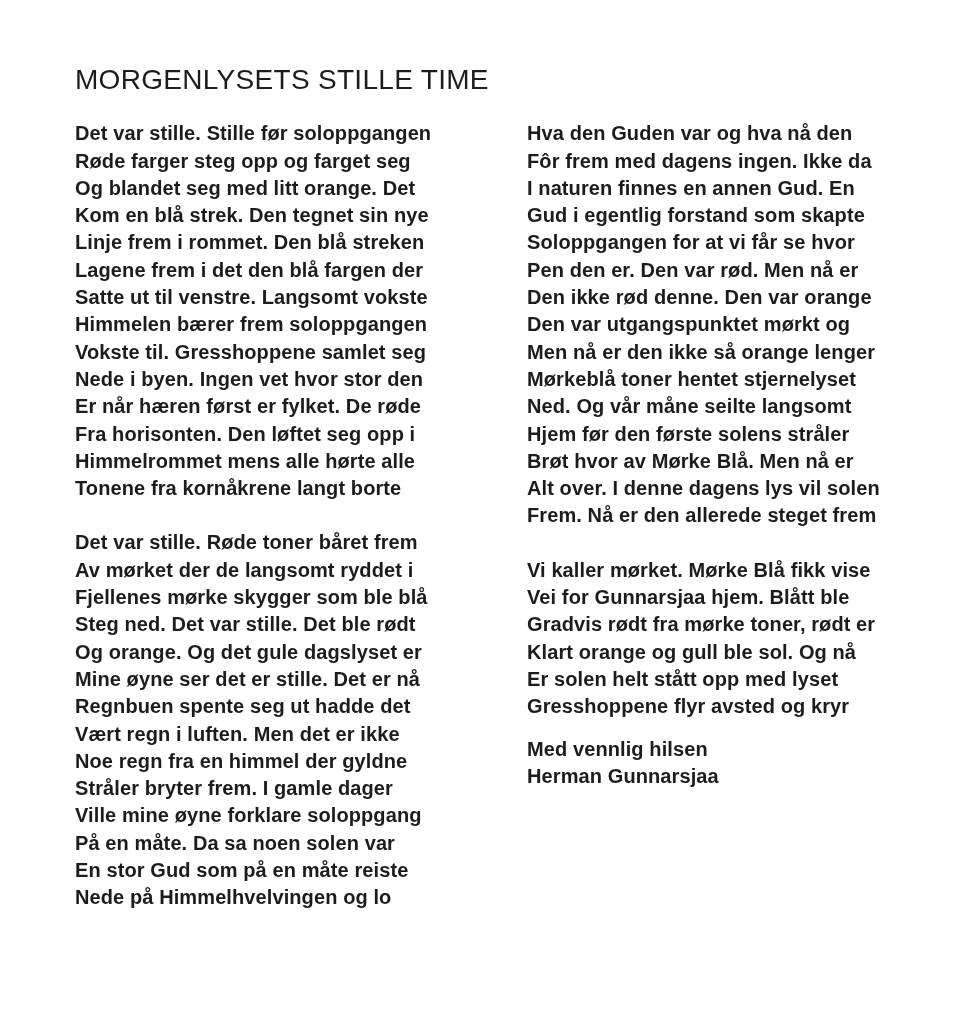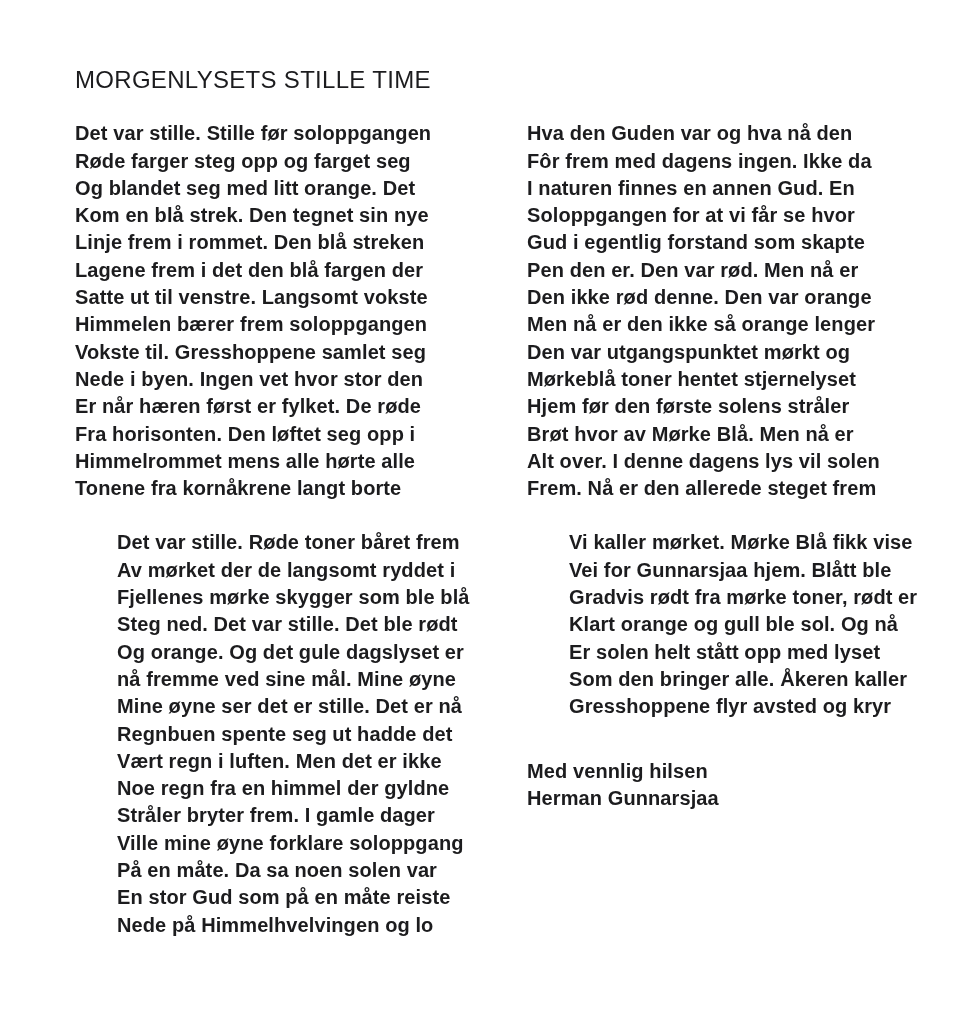--- a/index.html
+++ b/index.html
@@ -14,42 +14,42 @@
     background: #ffffff;
     box-sizing: border-box;
     padding: 66px 0 0 75px;
     font-family: "Liberation Sans", "DejaVu Sans", sans-serif;
     font-size: 20px;
     line-height: 27.3px;
     color: #1c1c1e;
     overflow: hidden;
   }
   .poem-title {
-    font-size: 24px;
+    font-size: 28px;
     line-height: 27.3px;
     letter-spacing: 0.3px;
     margin: 0 0 27px 0;
     font-weight: 400;
   }
   .columns {
     display: flex;
     flex-direction: row;
     font-weight: bold;
   }
   .col-left {
     width: 452px;
     flex: 0 0 452px;
   }
   .col-right {
     width: 424px;
     flex: 0 0 424px;
   }
   .stanza { margin: 0; }
-  .stanza + .stanza { margin-top: 27px; margin-left: 42px; }
-  .signature { margin-top: 37px; }
+  .stanza + .stanza { margin-top: 27px; }
+  .signature { margin-top: 15px; }
   .line {
     white-space: nowrap;
     letter-spacing: 0.1px;
   }
 </style>
 </head>
 <body>
 
 <div class="page">
 
@@ -73,57 +73,56 @@
           <div class="line">Fra horisonten. Den løftet seg opp i</div>
           <div class="line">Himmelrommet mens alle hørte alle</div>
           <div class="line">Tonene fra kornåkrene langt borte</div>
         </div>
       <div class="stanza">
           <div class="line">Det var stille. Røde toner båret frem</div>
           <div class="line">Av mørket der de langsomt ryddet i</div>
           <div class="line">Fjellenes mørke skygger som ble blå</div>
           <div class="line">Steg ned. Det var stille. Det ble rødt</div>
           <div class="line">Og orange. Og det gule dagslyset er</div>
-          <div class="line">nå fremme ved sine mål. Mine øyne</div>
           <div class="line">Mine øyne ser det er stille. Det er nå</div>
           <div class="line">Regnbuen spente seg ut hadde det</div>
           <div class="line">Vært regn i luften. Men det er ikke</div>
           <div class="line">Noe regn fra en himmel der gyldne</div>
           <div class="line">Stråler bryter frem. I gamle dager</div>
           <div class="line">Ville mine øyne forklare soloppgang</div>
           <div class="line">På en måte. Da sa noen solen var</div>
           <div class="line">En stor Gud som på en måte reiste</div>
           <div class="line">Nede på Himmelhvelvingen og lo</div>
         </div>
     </div>
 
     <div class="col-right">
       <div class="stanza">
           <div class="line">Hva den Guden var og hva nå den</div>
           <div class="line">Fôr frem med dagens ingen. Ikke da</div>
           <div class="line">I naturen finnes en annen Gud. En</div>
+          <div class="line">Gud i egentlig forstand som skapte</div>
           <div class="line">Soloppgangen for at vi får se hvor</div>
-          <div class="line">Gud i egentlig forstand som skapte</div>
           <div class="line">Pen den er. Den var rød. Men nå er</div>
           <div class="line">Den ikke rød denne. Den var orange</div>
+          <div class="line">Den var utgangspunktet mørkt og</div>
           <div class="line">Men nå er den ikke så orange lenger</div>
-          <div class="line">Den var utgangspunktet mørkt og</div>
           <div class="line">Mørkeblå toner hentet stjernelyset</div>
+          <div class="line">Ned. Og vår måne seilte langsomt</div>
           <div class="line">Hjem før den første solens stråler</div>
           <div class="line">Brøt hvor av Mørke Blå. Men nå er</div>
           <div class="line">Alt over. I denne dagens lys vil solen</div>
           <div class="line">Frem. Nå er den allerede steget frem</div>
         </div>
       <div class="stanza">
           <div class="line">Vi kaller mørket. Mørke Blå fikk vise</div>
           <div class="line">Vei for Gunnarsjaa hjem. Blått ble</div>
           <div class="line">Gradvis rødt fra mørke toner, rødt er</div>
           <div class="line">Klart orange og gull ble sol. Og nå</div>
           <div class="line">Er solen helt stått opp med lyset</div>
-          <div class="line">Som den bringer alle. Åkeren kaller</div>
           <div class="line">Gresshoppene flyr avsted og kryr</div>
         </div>
       <div class="signature">
           <div class="line">Med vennlig hilsen</div>
           <div class="line">Herman Gunnarsjaa</div>
         </div>
     </div>
 
   </div>
 </div>

